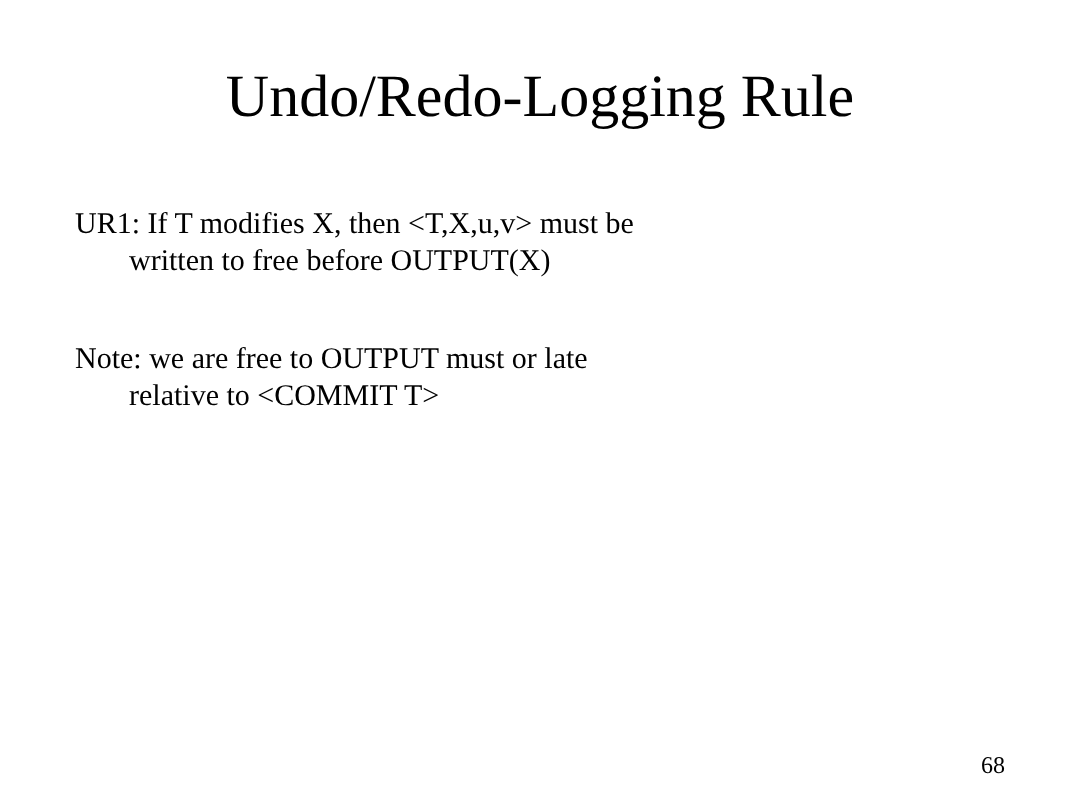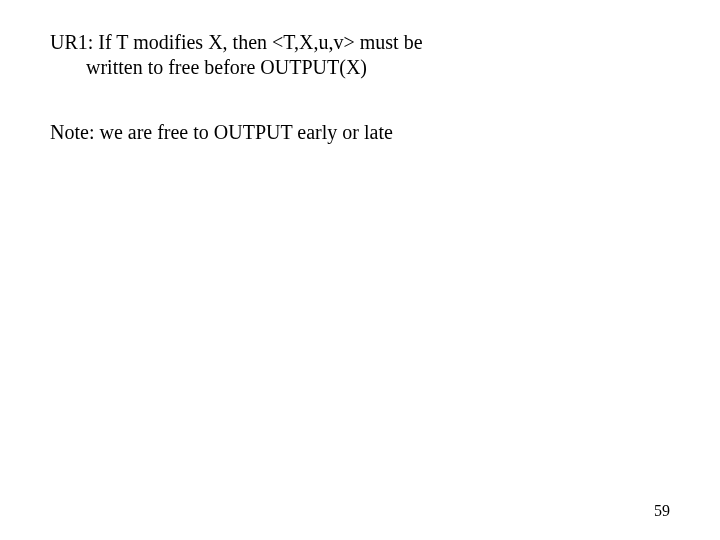--- a/index.html
+++ b/index.html
@@ -45,26 +45,28 @@
     right: 50px;
     bottom: 20px;
     font-size: 16px;
     color: #000;
   }
 </style>
 </head>
 <body>
 
 <div class="slide">
+  <div class="title">Undo/Redo-Logging Rule</div>
 
   <div class="body">
     <div class="para">
       <span>UR1: If T modifies X, then &lt;T,X,u,v&gt; must be</span>
       <span class="cont">written to free before OUTPUT(X)</span>
     </div>
 
     <div class="para">
-      <span>Note: we are free to OUTPUT early or late</span>
+      <span>Note: we are free to OUTPUT must or late</span>
+      <span class="cont">relative to &lt;COMMIT T&gt;</span>
     </div>
   </div>
 
-  <div class="page-num">59</div>
+  <div class="page-num">68</div>
 </div>
 
 </body></html>

